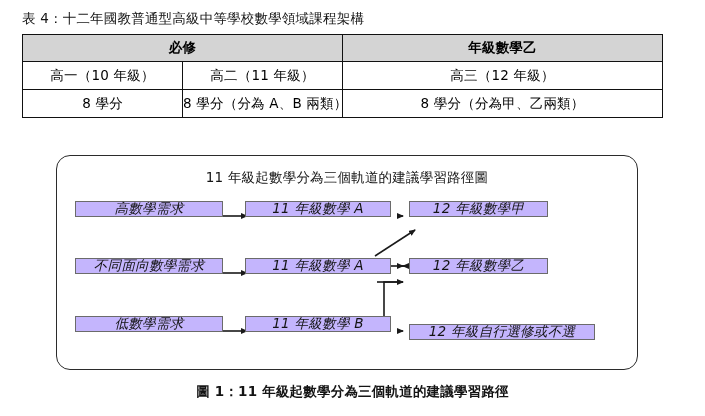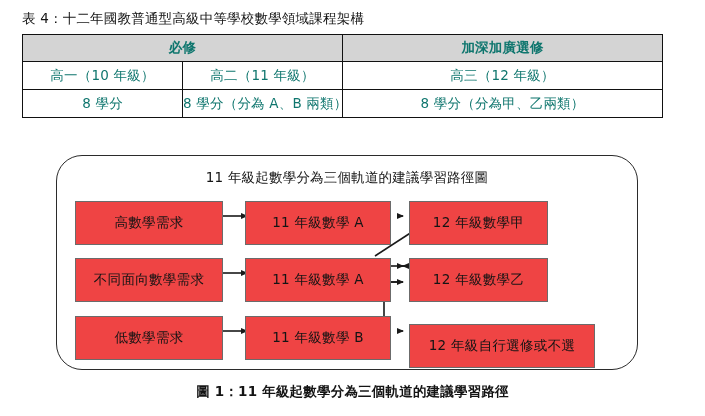--- a/index.html
+++ b/index.html
@@ -29,21 +29,21 @@
   }
 
   #course-table {
     position: absolute;
     left: 22px;
     top: 34px;
     width: 641px;
     border-collapse: collapse;
     table-layout: fixed;
     font-size: 13.5px;
-    color: #0f766e;
+    color: #000000;
   }
   #course-table td, #course-table th {
     border: 1.3px solid #111111;
     text-align: center;
     vertical-align: middle;
     padding: 0;
     height: 27px;
     font-weight: normal;
     letter-spacing: 0.2px;
     white-space: nowrap;
@@ -58,48 +58,49 @@
   .col-c { width: 213px; }
 
   
   #diagram {
     position: absolute;
     left: 56px;
     top: 155px;
     width: 582px;
     height: 215px;
     border: 1.4px solid #2b2b2b;
-    border-radius: 26px;
+    border-radius: 14px;
     box-sizing: border-box;
     background: #ffffff;
   }
   #diagram-title {
     position: absolute;
     left: 0;
     top: 13px;
     width: 100%;
     text-align: center;
     font-size: 13.5px;
     letter-spacing: 0.2px;
     color: #141414;
   }
 
   .node {
     position: absolute;
     box-sizing: border-box;
     border: 1.3px solid #6b6b6b;
-    background: #ef4444;
+    background: #c4b5fd;
     display: flex;
     align-items: center;
     justify-content: center;
     font-size: 13.5px;
     letter-spacing: 0.3px;
     color: #141414;
-    height: 44px;
+    height: 16px;
     z-index: 3;
+    font-style: italic;
   }
 
   
   .r1 { top: 45px; }
   .r2 { top: 102px; }
   .r3 { top: 160px; }
 
   .c1 { left: 18px;  width: 148px; }
   .c2 { left: 188px; width: 146px; }
   .c3-a { left: 352px; width: 139px; }
@@ -130,21 +131,21 @@
 </style>
 </head>
 <body>
 
 <div id="table-caption">表 4：十二年國教普通型高級中等學校數學領域課程架構</div>
 
 <table id="course-table">
   <thead>
     <tr>
       <th class="col-a" colspan="2">必修</th>
-      <th class="col-c">加深加廣選修</th>
+      <th class="col-c">年級數學乙</th>
     </tr>
   </thead>
   <tbody>
     <tr>
       <td class="col-a">高一（10 年級）</td>
       <td class="col-b">高二（11 年級）</td>
       <td class="col-c">高三（12 年級）</td>
     </tr>
     <tr>
       <td class="col-a">8 學分</td>

